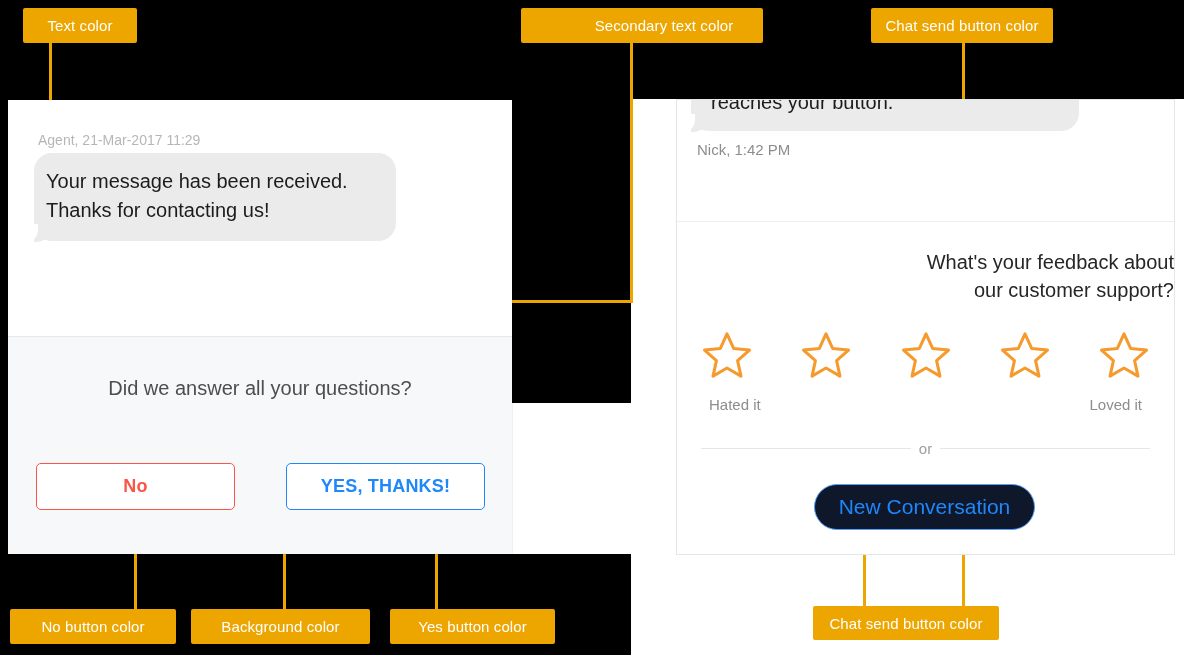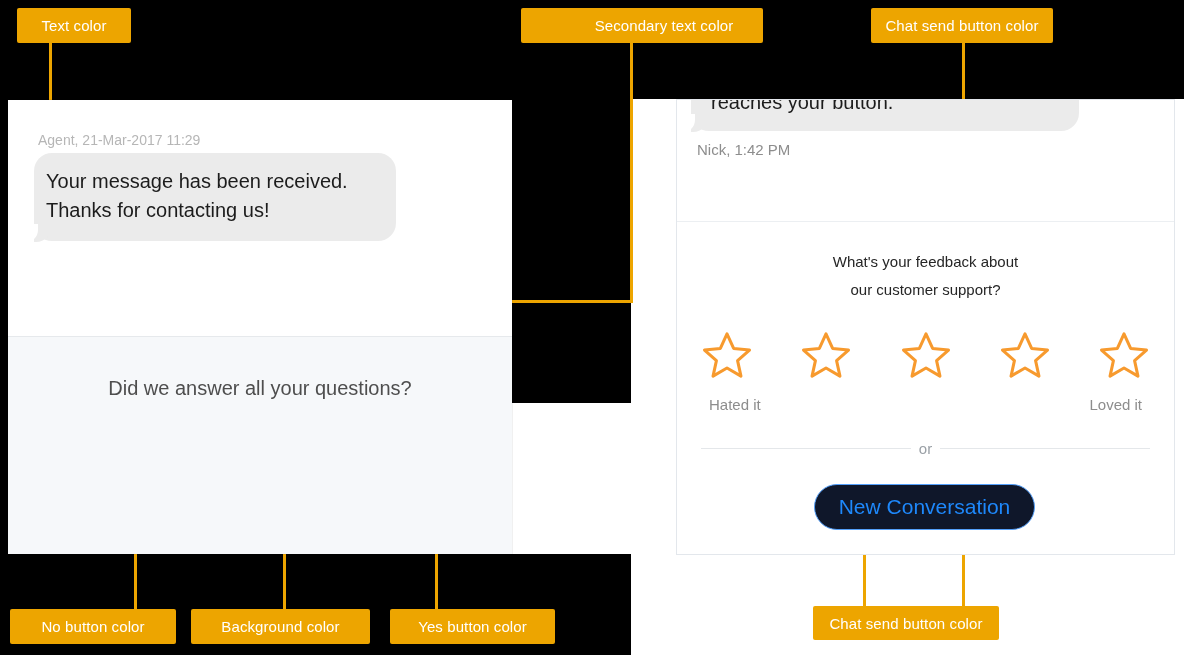--- a/index.html
+++ b/index.html
@@ -114,21 +114,21 @@
   .r-bubble:before{
     content:"";position:absolute;left:-8px;bottom:-1px;
     width:12px;height:18px;background:#ffffff;
     border-bottom-right-radius:12px;z-index:2;
   }
   .r-meta{position:absolute;left:20px;top:41px;font-size:15px;color:#8d8d8d;}
   .r-sep{position:absolute;left:0;right:0;top:121px;height:1px;background:#eceff2;}
 
   .r-title{
     position:absolute;left:0;right:0;top:148px;
-    text-align:center;font-size:15px;line-height:28px;color:#262626;
+    text-align:right;font-size:20px;line-height:28px;color:#262626;
   }
   .stars{
     position:absolute;left:22px;right:22px;top:228px;
     display:flex;justify-content:space-between;align-items:flex-start;
   }
   .star{width:56px;height:54px;display:block;}
   .star-labels{
     position:absolute;left:32px;right:32px;top:296px;
     display:flex;justify-content:space-between;
     font-size:15px;color:#8d8d8d;
@@ -166,21 +166,21 @@
 
   <div class="lead lead-v" style="left:962px;top:42px;height:206px;"></div>
 
   <div class="lead lead-v" style="left:134px;top:510px;height:99px;"></div>
   <div class="lead lead-v" style="left:283px;top:531px;height:78px;"></div>
   <div class="lead lead-v" style="left:435px;top:510px;height:99px;"></div>
 
   <div class="lead lead-v" style="left:863px;top:528px;height:78px;"></div>
   <div class="lead lead-v" style="left:962px;top:528px;height:78px;"></div>
 
-  <div class="badge" style="left:17px;top:8px;width:114px;height:35px;">Text color</div>
+  <div class="badge" style="left:23px;top:8px;width:114px;height:35px;">Text color</div>
 
   <div class="badge" style="left:521px;top:8px;width:198px;height:35px;padding-left:44px;">Secondary text color</div>
 
   <div class="badge" style="left:871px;top:8px;width:182px;height:35px;">Chat send button color</div>
 
   <div class="badge" style="left:10px;top:609px;width:166px;height:35px;">No button color</div>
 
   <div class="badge" style="left:191px;top:609px;width:179px;height:35px;">Background color</div>
 
   <div class="badge" style="left:390px;top:609px;width:165px;height:35px;">Yes button color</div>
@@ -193,20 +193,24 @@
       <div class="msg-meta">Agent, 21-Mar-2017 11:29</div>
       <div class="bubble">Your message has been received. Thanks for contacting us!</div>
     </div>
 
     <div class="sys-note">Thanks for messaging us!</div>
     <div class="pager-dot"></div>
 
     <div class="footer-left">
       <div class="footer-q">Did we answer all your questions?</div>
 
+      <div class="btn-row">
+        <div class="btn btn-no">No</div>
+        <div class="btn btn-yes">YES, THANKS!</div>
+      </div>
     </div>
   </div>
 
   <div class="widget-right">
 
     <div class="r-chat">
       <div class="r-bubble">reaches your button.</div>
       <div class="r-meta">Nick, 1:42 PM</div>
     </div>
     <div class="r-sep"></div>

